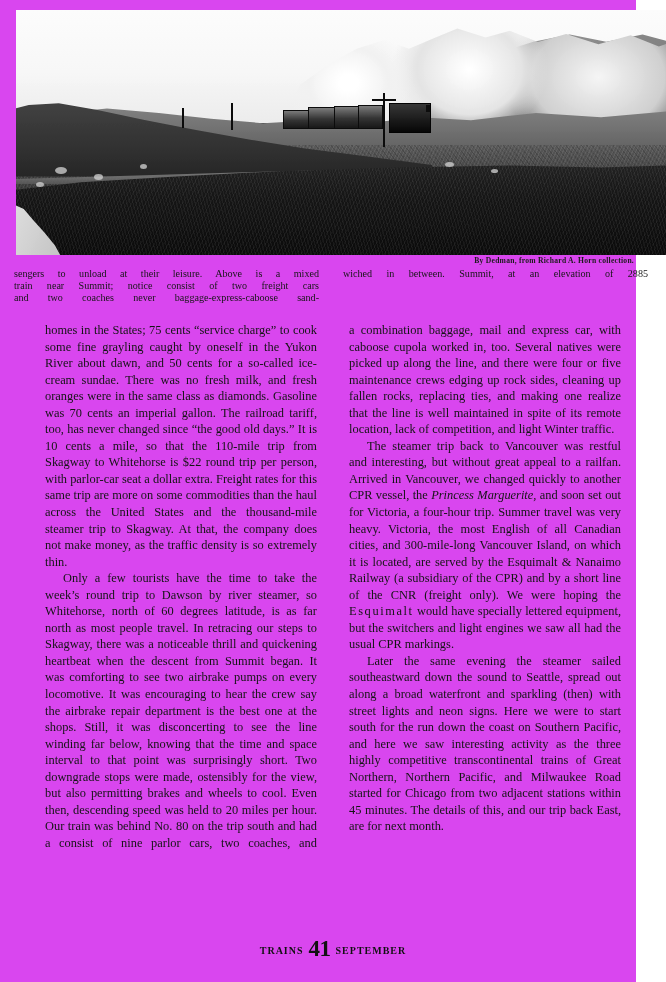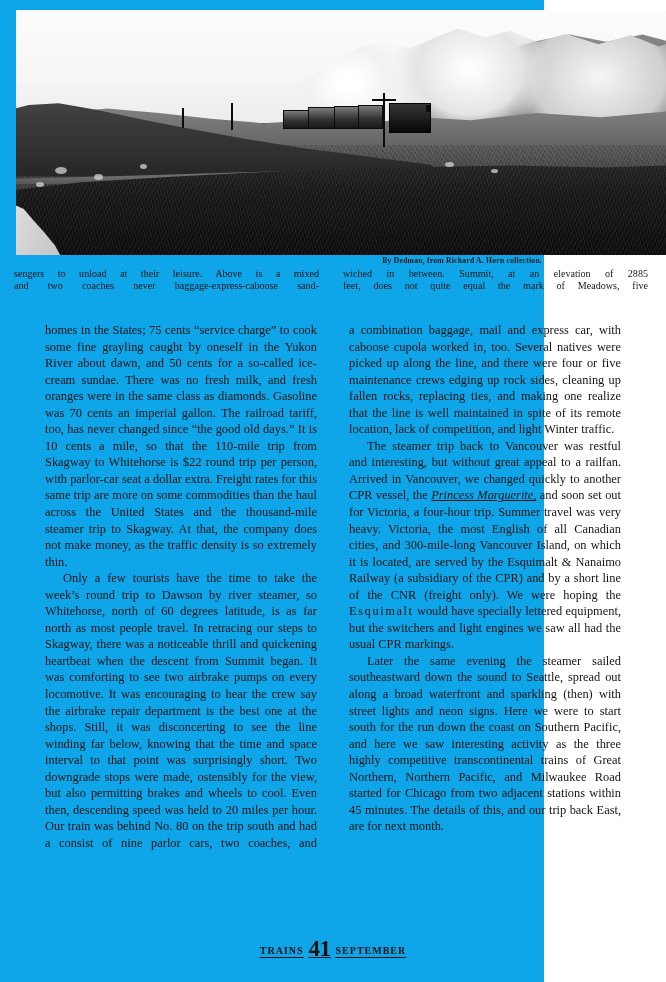--- a/index.html
+++ b/index.html
@@ -11,23 +11,23 @@
     width: 666px;
     height: 982px;
     font-family: "Liberation Serif", "DejaVu Serif", serif;
     color: #121212;
     position: relative;
     overflow: hidden;
   }
 
   .page {
     position: relative;
-    width: 544px;
+    width: 636px;
     height: 982px;
-    background: #0ea5e9;
+    background: #d946ef;
   }
 
   
   .photo-wrap {
     position: absolute;
     left: 16px;
     top: 10px;
     width: 650px;
     height: 245px;
     overflow: hidden;
@@ -223,32 +223,31 @@
     text-align: justify;
     color: #141414;
   }
   .col p {
     margin: 0;
     text-indent: 18px;
     text-align: justify;
   }
   .col p.noindent { text-indent: 0; }
   .col p.jstlast { text-align-last: justify; }
-  .ital { font-style: italic; text-decoration: underline; }
+  .ital { font-style: italic; }
   .tracked { letter-spacing: 1.6px; }
 
   
   .footer {
     position: absolute;
     left: 0;
     top: 936px;
     width: 666px;
     text-align: center;
     color: #111;
-    text-decoration: underline;
   }
   .footer .magname,
   .footer .month {
     font-size: 10px;
     font-weight: bold;
     letter-spacing: 1px;
     vertical-align: 2px;
   }
   .footer .pageno {
     font-size: 23px;
@@ -300,25 +299,25 @@
       <div class="rock" style="left:66%; top:62%; width:9px;  height:5px;"></div>
       <div class="rock" style="left:73%; top:65%; width:7px;  height:4px;"></div>
     </div>
   </div>
 
   <div class="credit">By Dedman, from Richard A. Horn collection.</div>
 
   <div class="jump">
     <div class="jump-col">
       <div class="last">sengers to unload at their leisure.  Above is a mixed</div>
+      <div class="last">train near Summit; notice consist of two freight cars</div>
       <div class="last">and two coaches never baggage-express-caboose sand-</div>
     </div>
     <div class="jump-col">
       <div class="last">wiched in between.  Summit, at an elevation of 2885</div>
-      <div class="last">feet, does not quite equal the mark of Meadows, five</div>
     </div>
   </div>
 
   <div class="body-cols">
 
     <div class="col">
       <p class="noindent jstlast">homes in the States; 75 cents “service charge” to cook some fine grayling caught by oneself in the Yukon River about dawn, and 50 cents for a so-called ice-cream sundae. There was no fresh milk, and fresh oranges were in the same class as diamonds. Gasoline was 70 cents an imperial gallon. The railroad tariff, too, has never changed since “the good old days.” It is 10 cents a mile, so that the 110-mile trip from Skagway to Whitehorse is $22 round trip per person, with parlor-car seat a dollar extra. Freight rates for this same trip are more on some commodities than the haul across the United States and the thousand-mile steamer trip to Skagway. At that, the company does not make money, as the traffic density is so extremely thin.</p>
       <p class="jstlast">Only a few tourists have the time to take the week’s round trip to Dawson by river steamer, so Whitehorse, north of 60 degrees latitude, is as far north as most people travel. In retracing our steps to Skagway, there was a noticeable thrill and quickening heartbeat when the descent from Summit began. It was comforting to see two airbrake pumps on every locomotive. It was encouraging to hear the crew say the airbrake repair department is the best one at the shops. Still, it was disconcerting to see the line winding far below, knowing that the time and space interval to that point was surprisingly short. Two downgrade stops were made, ostensibly for the view, but also permitting brakes and wheels to cool. Even then, descending speed was held to 20 miles per hour. Our train was behind No. 80 on the trip south and had a consist of nine parlor cars, two coaches, and</p>
     </div>
 

